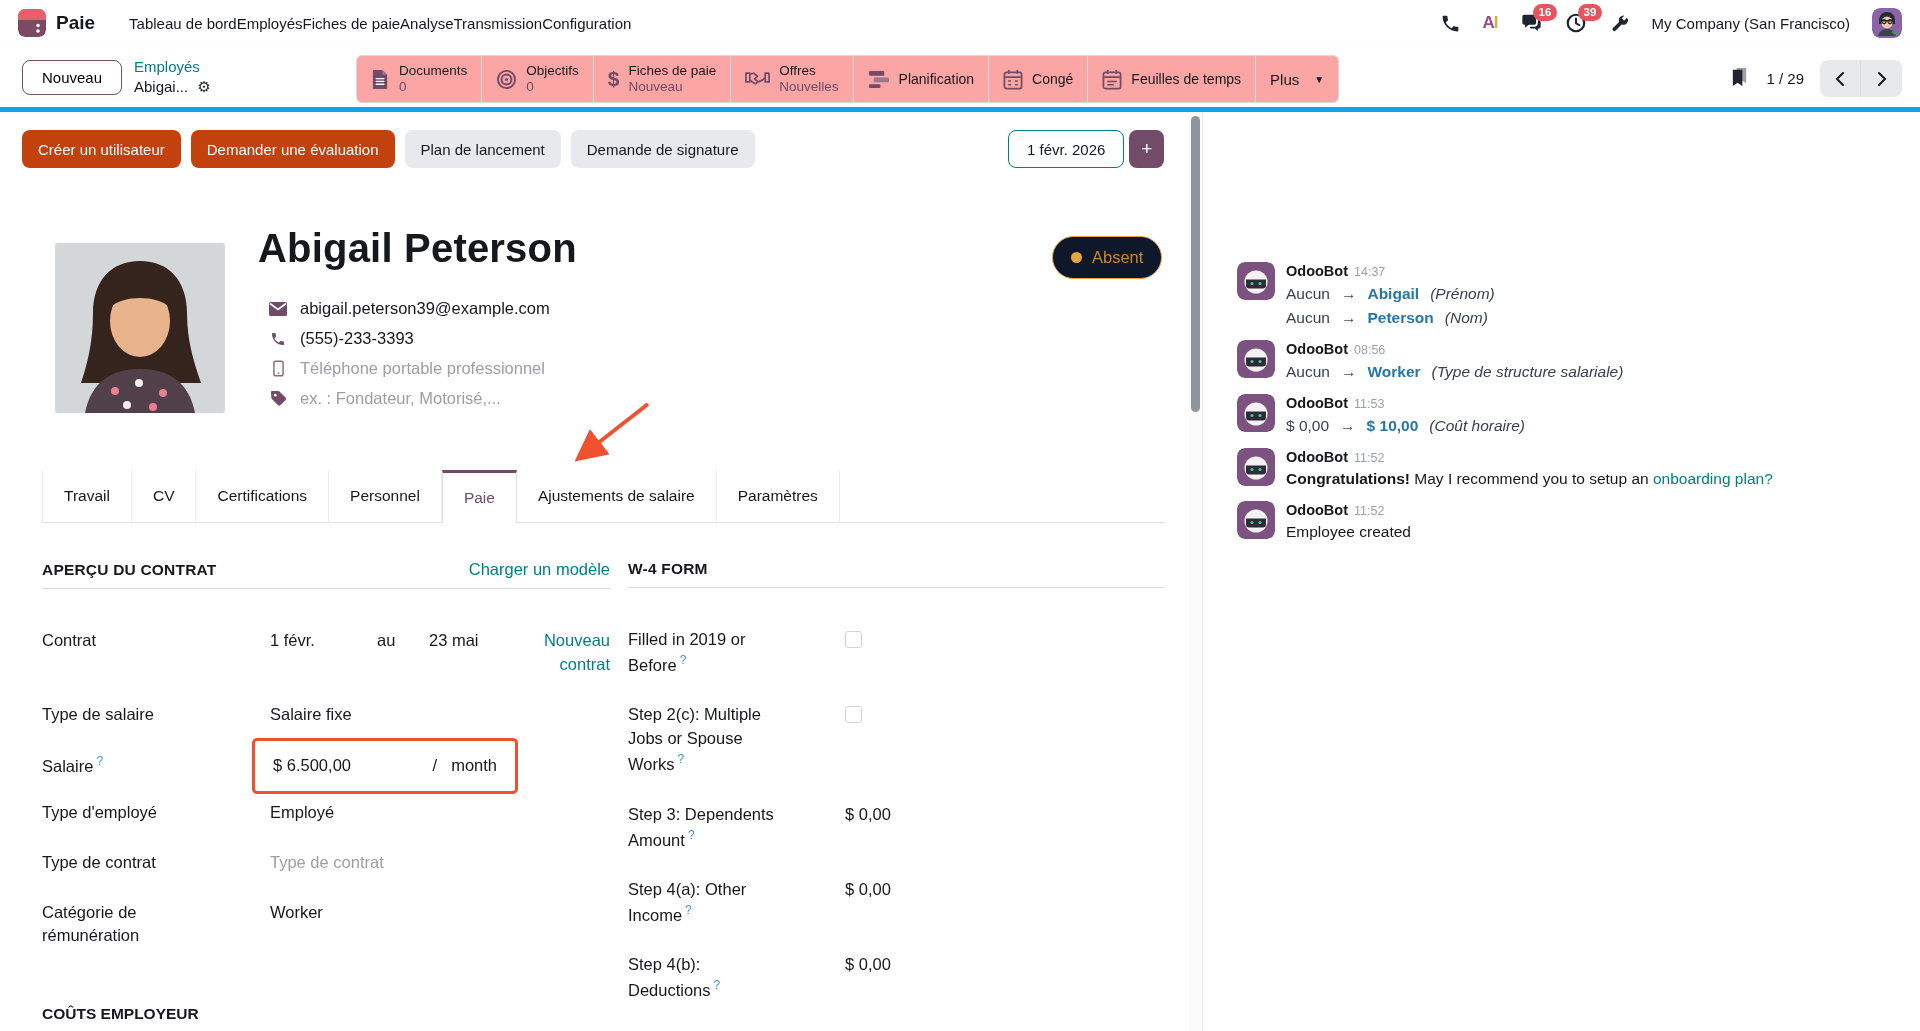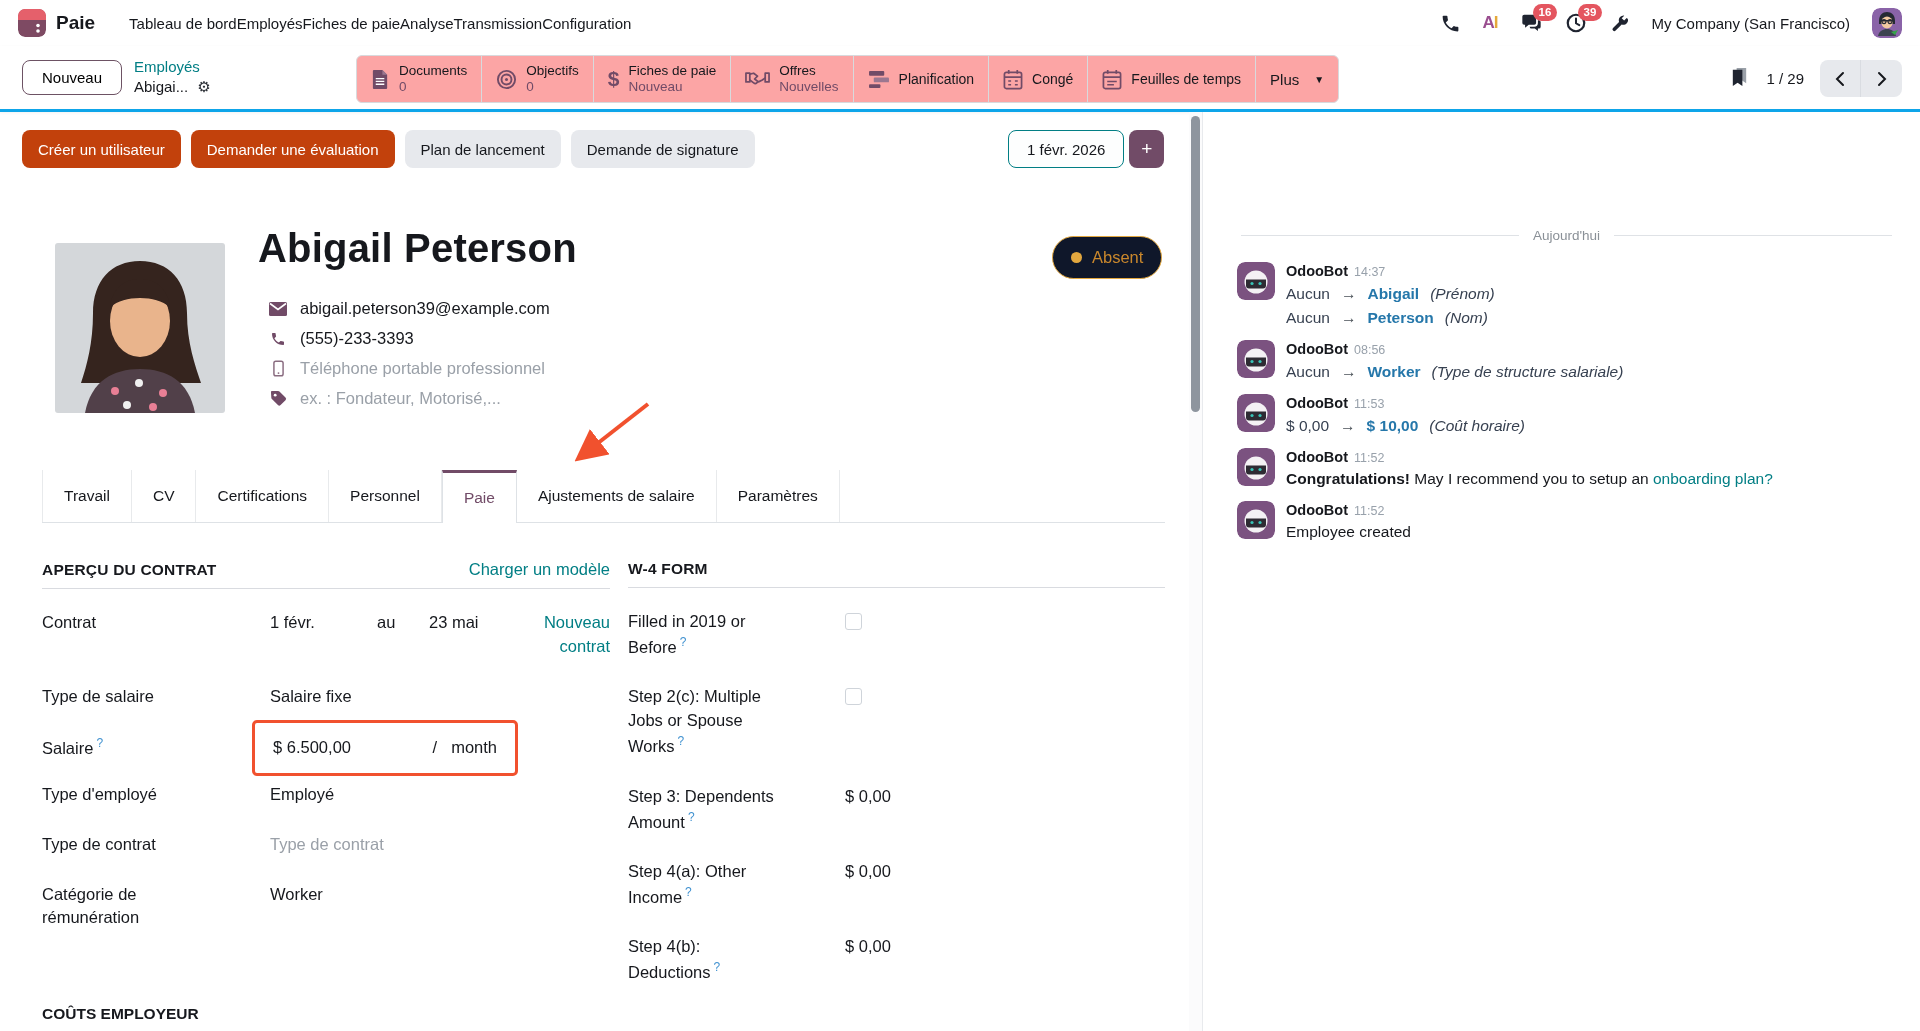--- a/index.html
+++ b/index.html
@@ -14,21 +14,21 @@
   .menu-item { cursor:pointer; }
   .nav-right { margin-left:auto; display:flex; align-items:center; gap:22px; }
   .nav-ico { position:relative; display:flex; align-items:center; color:#1f2430; }
   .badge { position:absolute; top:-8px; left:13px; background:#e4555f; color:#fff; font-size:11.5px; font-weight:700; border-radius:10px; padding:2px 6px; line-height:1.1; }
   .ai-ico { font-weight:800; font-size:17px; letter-spacing:-1px; }
   .ai-a { color:#9a4e8f; } .ai-i { color:#e5a83b; }
   .company { font-size:15px; }
   .user-avatar { width:30px; height:30px; border-radius:8px; overflow:hidden; }
 
   
-  .controlbar { position:relative; height:66px; border-bottom:3px solid #0ea5e9; box-shadow:0 1px 3px rgba(0,0,0,.05); background:#fff; }
+  .controlbar { position:relative; height:66px; border-bottom:5px solid #0ea5e9; box-shadow:0 1px 3px rgba(0,0,0,.05); background:#fff; }
   .btn-new { position:absolute; left:22px; top:14px; border:1px solid #6d5264; background:#fff; border-radius:8px; padding:8px 19px; font-size:15px; font-weight:500; cursor:pointer; }
   .breadcrumb { position:absolute; left:134px; top:11px; font-size:15px; line-height:1.35; }
   .bc-parent { color:#017e84; cursor:pointer; }
   .bc-row { display:flex; align-items:center; gap:9px; }
   .gear { font-size:15px; color:#2b2f36; cursor:pointer; }
   .statbox { position:absolute; left:356px; top:9px; display:flex; border:1px solid #d8dadd; border-radius:6px; background:#fca5a5; height:48px; }
   .stat { display:flex; align-items:center; gap:9px; padding:0 14px; border-right:1px solid #d8dadd; cursor:pointer; }
   .stat:last-child { border-right:none; }
   .stat .txt { display:flex; flex-direction:column; line-height:1.2; font-size:13.5px; }
   .stat .val { color:#714B67; }
@@ -68,21 +68,21 @@
 
   
   .tabs { position:absolute; left:42px; top:470px; width:1123px; display:flex; border-bottom:1px solid #dee2e6; align-items:stretch; height:53px; }
   .tab { padding:0 21px; font-size:15.5px; display:flex; align-items:center; border-right:1px solid #e8eaec; cursor:pointer; background:#fff; }
   .tab:first-child { border-left:1px solid #e8eaec; }
   .tab.active { color:#714B67; border-top:3px solid #714B67; border-left:1px solid #dee2e6; border-right:1px solid #dee2e6; margin-bottom:-1px; font-weight:500; }
 
   
   .form { position:absolute; left:42px; top:560px; width:1123px; display:flex; justify-content:space-between; }
   .col-l { width:568px; } .col-r { width:537px; }
-  .section-head { display:flex; justify-content:space-between; align-items:baseline; border-bottom:1px solid #d9dbe0; padding-bottom:9px; margin-bottom:22px; }
+  .section-head { display:flex; justify-content:space-between; align-items:baseline; border-bottom:1px solid #d9dbe0; padding-bottom:9px; margin-bottom:40px; }
   .section-title { font-size:15.5px; font-weight:700; letter-spacing:.2px; }
   .link-teal { color:#017e84; font-size:16.5px; font-weight:500; cursor:pointer; }
   .frow { display:flex; margin-bottom:26px; font-size:16.5px; line-height:1.45; }
   .flabel { flex:none; width:228px; padding-right:58px; font-weight:500; }
   .flabel2 { flex:none; width:217px; padding-right:57px; font-weight:500; }
   .help { color:#4192d0; font-size:12px; vertical-align:super; margin-left:3px; }
   .fvalue { flex:1; }
   .contract-line { display:flex; }
   .c-start { width:107px; } .c-au { width:52px; } .c-end { width:86px; }
   .c-link { margin-left:auto; width:95px; text-align:right; }
@@ -473,25 +473,20 @@
     </div>
   </div>
 </div>
 <div class="costs-title">COÛTS EMPLOYEUR</div>
 
 <div class="vscroll">
     <div class="vthumb"></div>
   </div>
 
 <div class="chatter">
-  <div class="today">
-    <span class="hline"></span>
-      <span>Aujourd'hui</span>
-      <span class="hline"></span>
-  </div>
   <div class="messages">
 
     <div class="msg">
       <span class="avatar"><svg width="38" height="38" viewBox="0 0 38 38">
             <rect width="38" height="38" rx="8" fill="#7b5280"></rect>
             <circle cx="19" cy="20" r="11.5" fill="#f4f1f4"></circle>
             <path d="M9 17.5h20v6a3 3 0 01-3 3H12a3 3 0 01-3-3z" fill="#2e2b33"></path>
             <circle cx="15" cy="21.5" r="1.6" fill="#38c4b7"></circle>
             <circle cx="23" cy="21.5" r="1.6" fill="#38c4b7"></circle>
           </svg></span>

